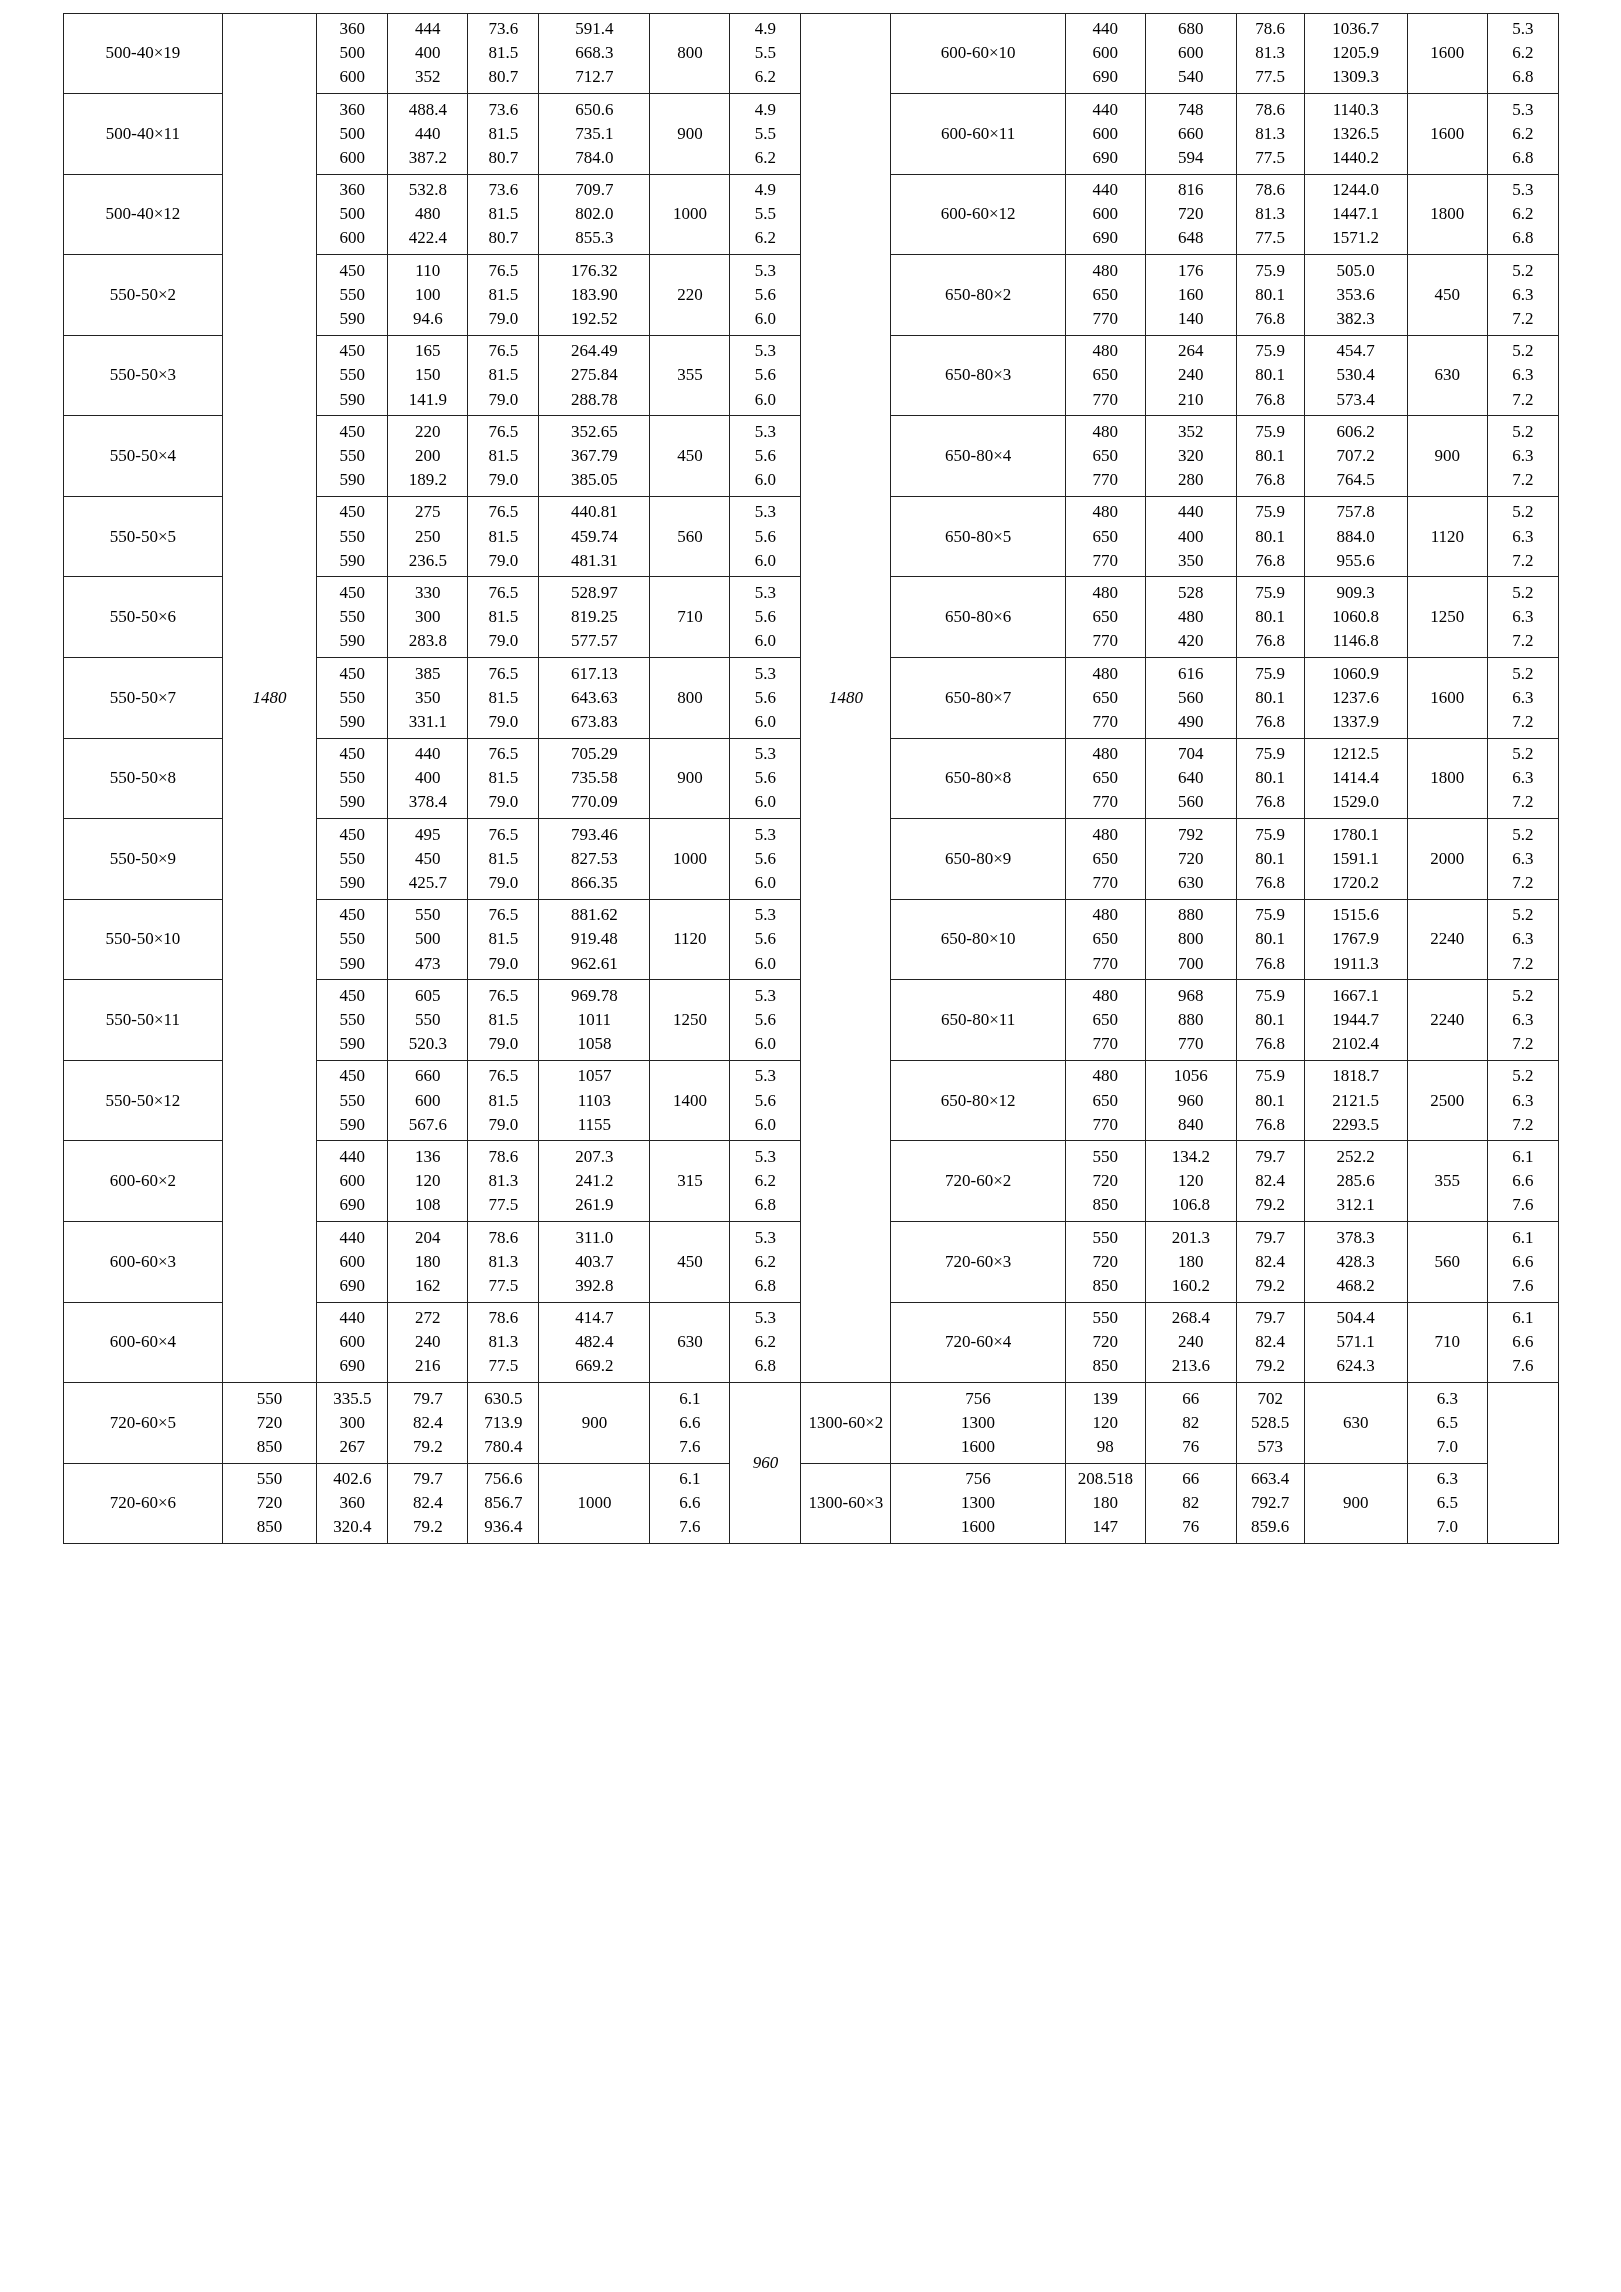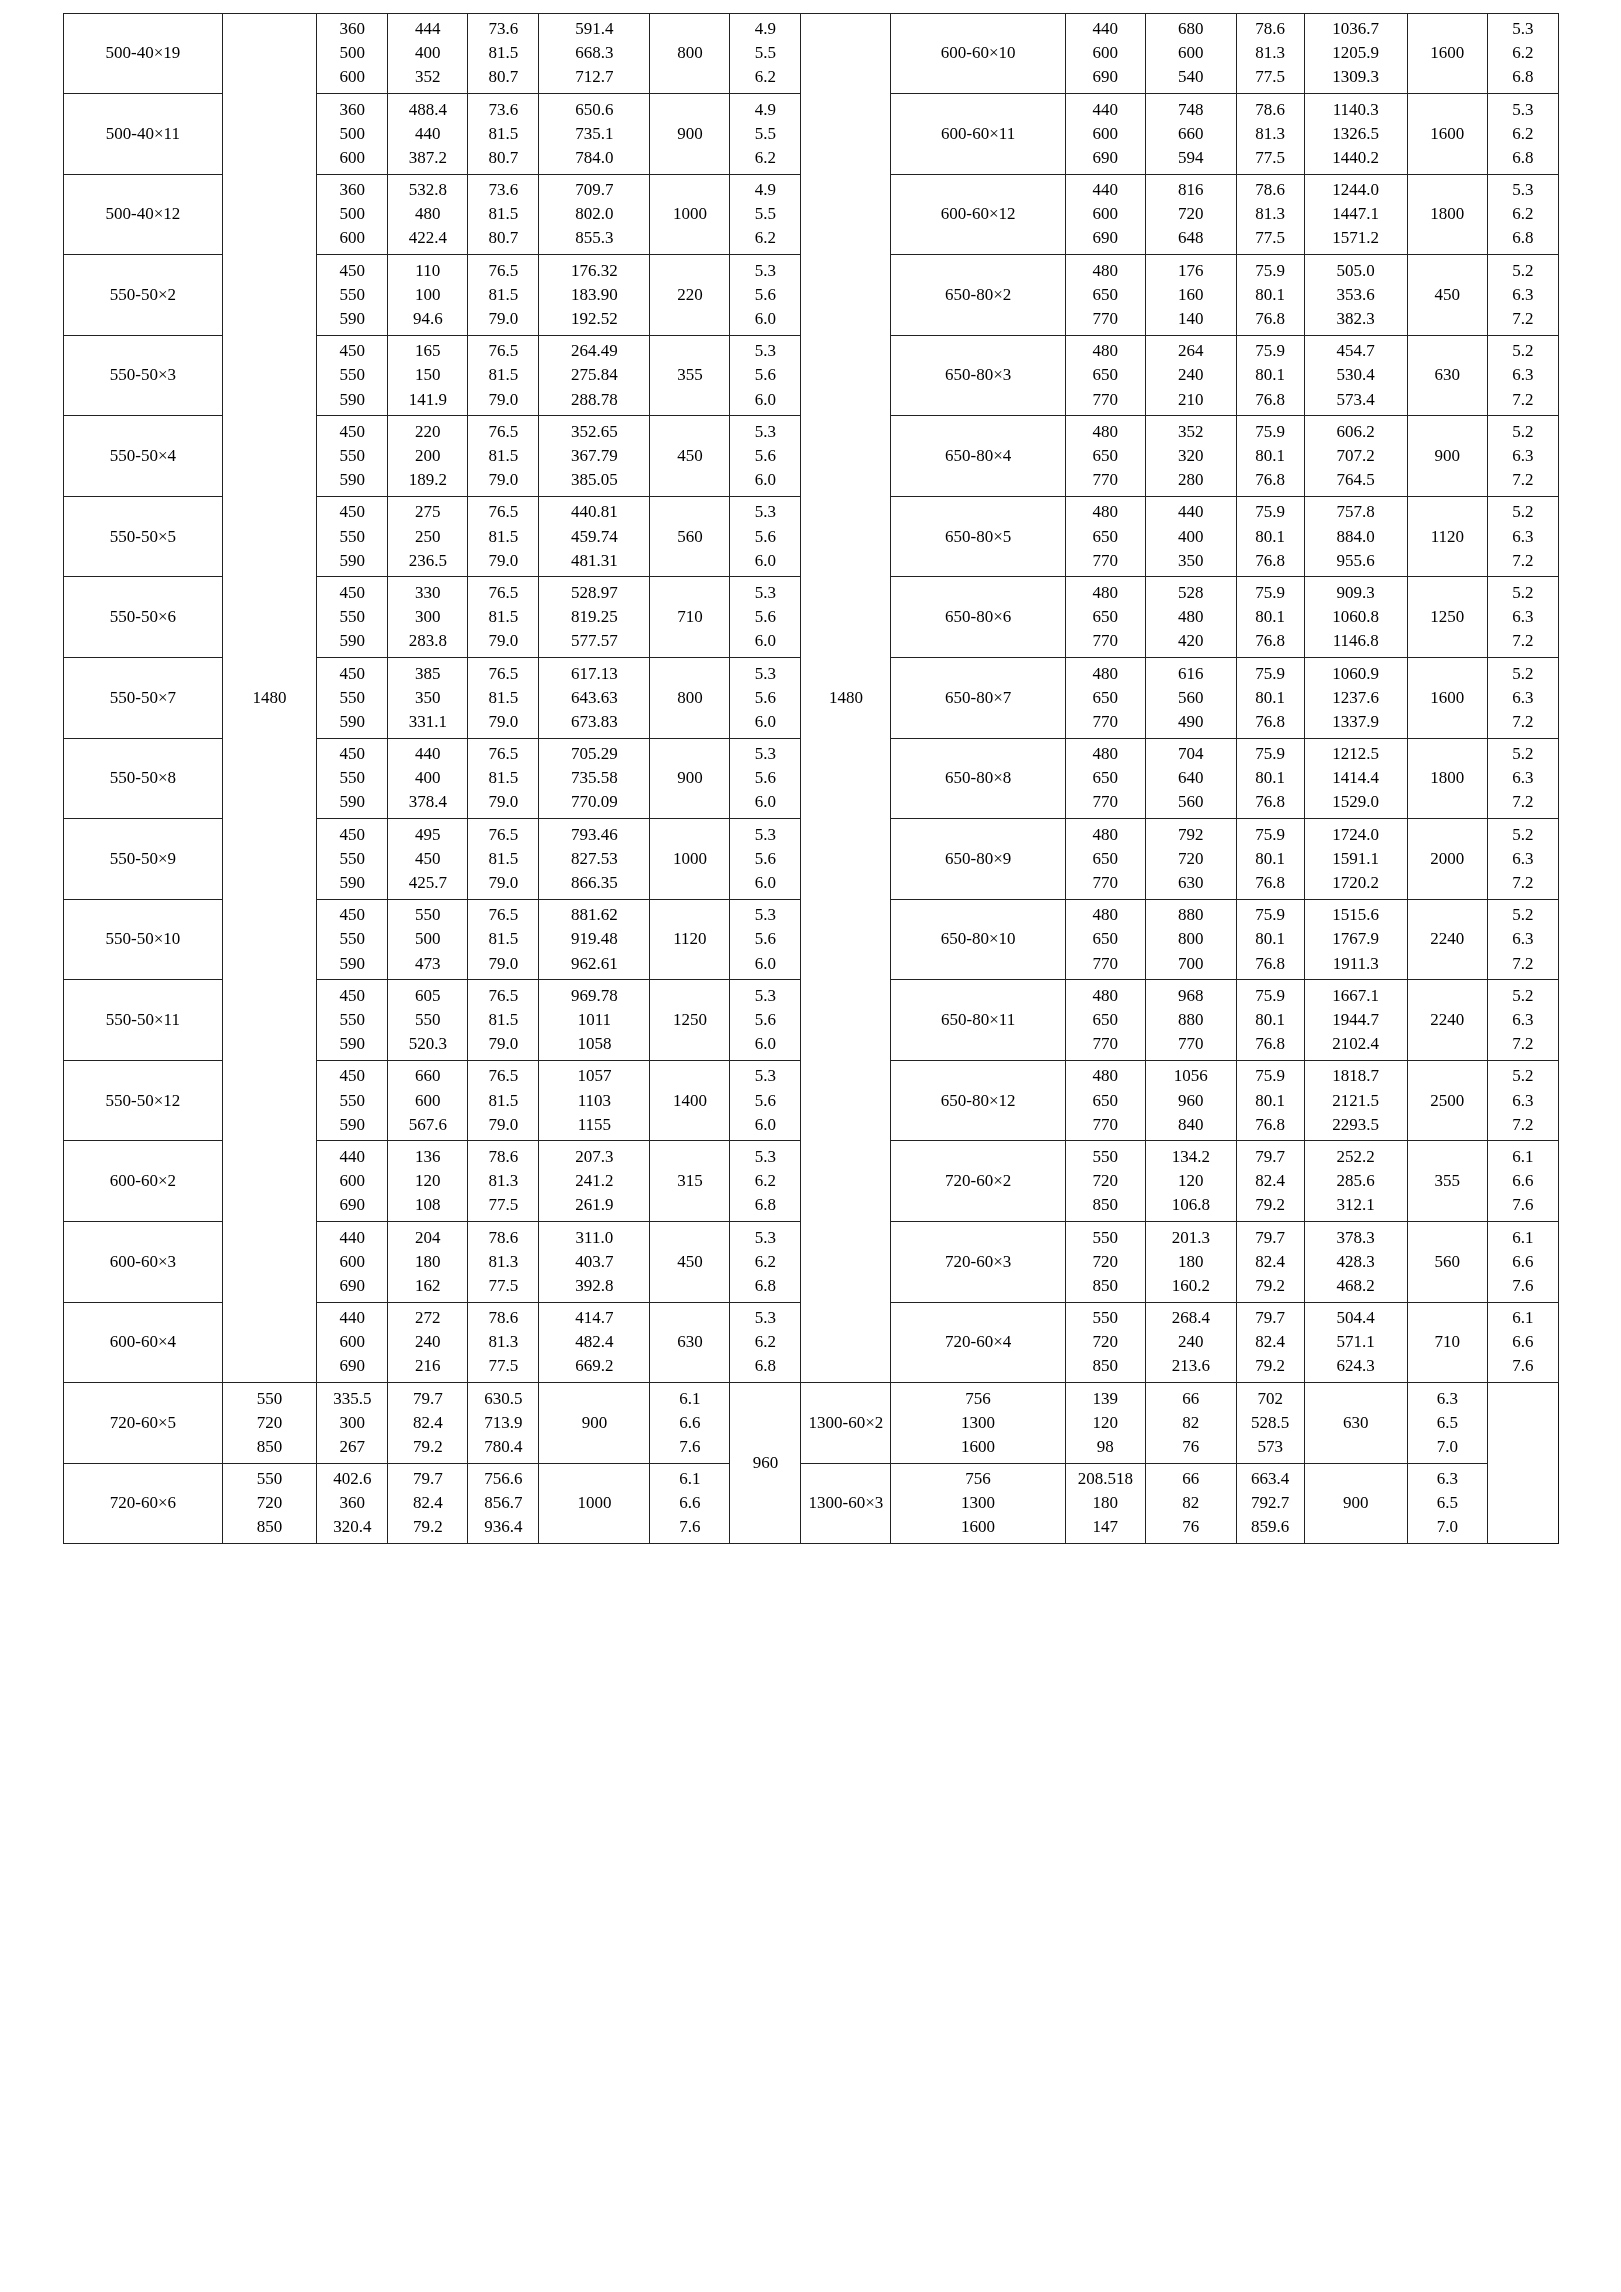--- a/index.html
+++ b/index.html
@@ -43,20 +43,21 @@
   }
   td.stack {
     padding: 5.4px 1.8px;
   }
   td.stack .ln {
     display: block;
     white-space: nowrap;
   }
   td.span-speed {
     font-size: 18px;
+    font-style: italic;
   }
   col.c-model { width: 143px; }
   col.c-speed { width: 85px; }
   col.c-n  { width: 64px; }
   col.c-q  { width: 72px; }
   col.c-e  { width: 64px; }
   col.c-p  { width: 100px; }
   col.c-m  { width: 72px; }
   col.c-k  { width: 64px; }
   col.c-model2 { width: 157px; }
@@ -692,21 +693,21 @@
             <span class="ln">792</span>
             <span class="ln">720</span>
             <span class="ln">630</span>
           </td>
           <td class="stack tint">
             <span class="ln">75.9</span>
             <span class="ln">80.1</span>
             <span class="ln">76.8</span>
           </td>
           <td class="stack tint">
-            <span class="ln">1724.0</span>
+            <span class="ln">1780.1</span>
             <span class="ln">1591.1</span>
             <span class="ln">1720.2</span>
           </td>
           <td class=" tint">2000</td>
           <td class="stack tint">
             <span class="ln">5.2</span>
             <span class="ln">6.3</span>
             <span class="ln">7.2</span>
           </td>
         </tr>

